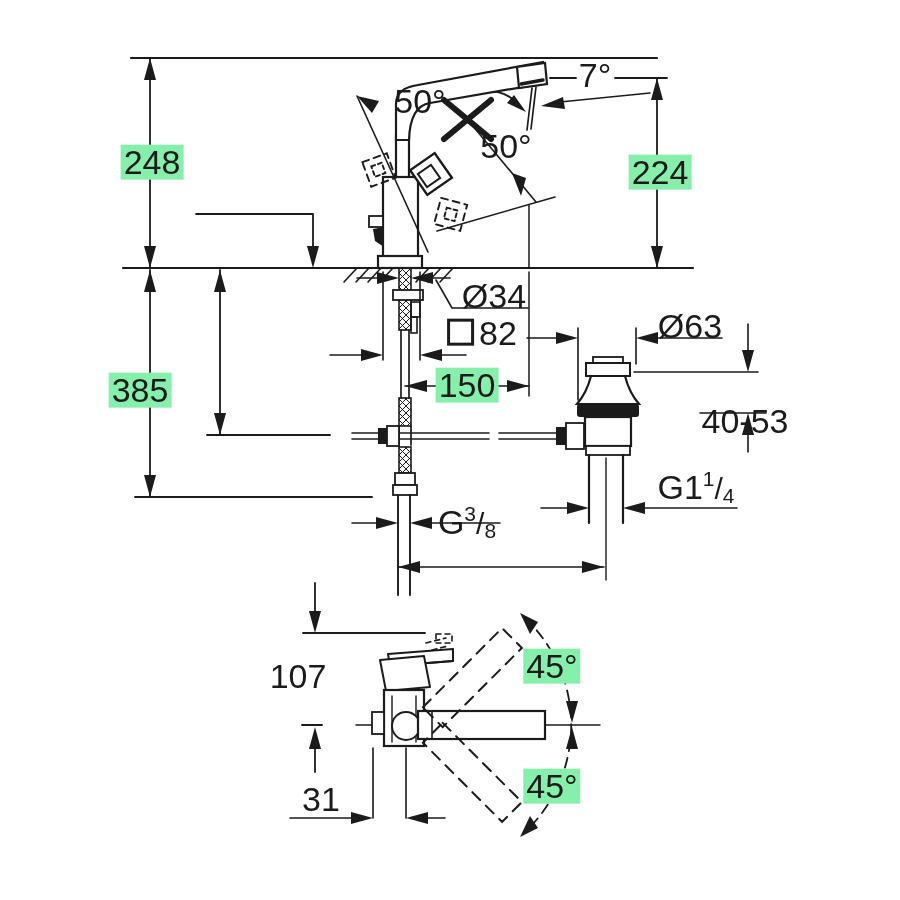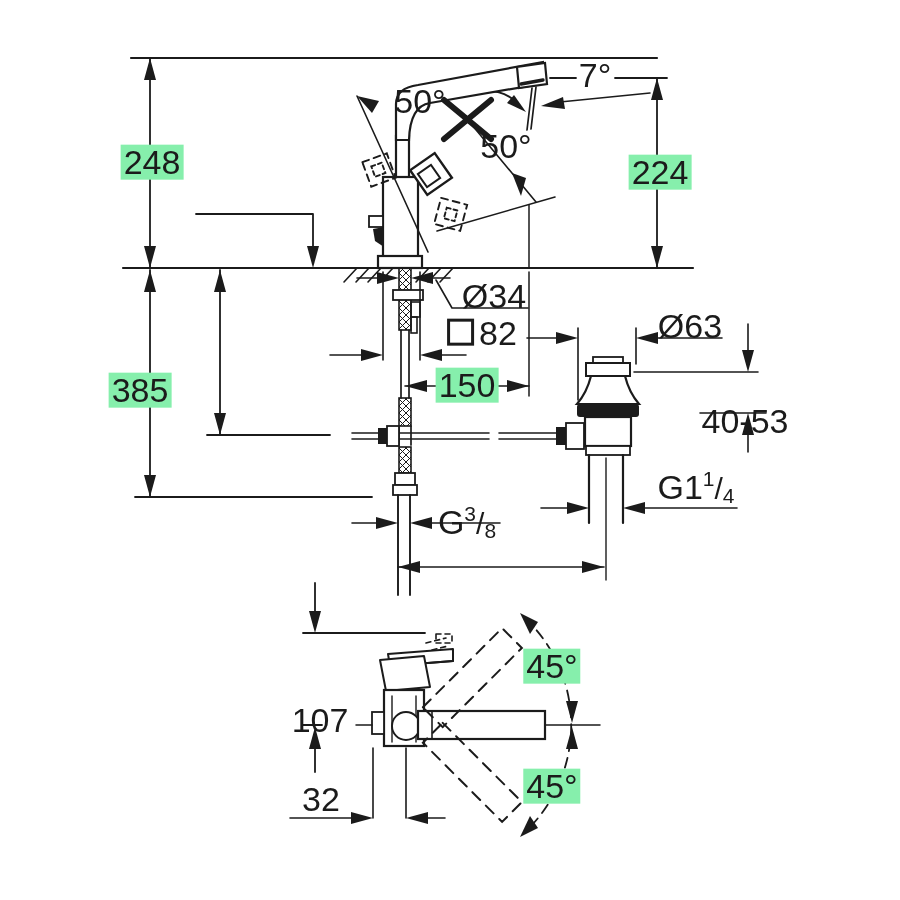--- a/index.html
+++ b/index.html
@@ -231,18 +231,18 @@
 <div class="lbl" style="left:595px;top:75px;">7°</div>
 <div class="lbl bg" style="left:660px;top:172px;">224</div>
 <div class="lbl" style="left:494px;top:296px;">Ø34</div>
 <div class="lbl" style="left:482px;top:333px;"><span class="sq"></span><span>82</span></div>
 <div class="lbl bg" style="left:467px;top:385px;">150</div>
 <div class="lbl" style="left:690px;top:326px;">Ø63</div>
 <div class="lbl bg" style="left:140px;top:390px;">385</div>
 <div class="lbl" style="left:745px;top:394px;margin-top:27px;">40-53</div>
 <div class="lbl" style="left:467px;top:522px;"><span>G</span><span class="gsup">3</span><span class="gsl">/</span><span class="gsub">8</span></div>
 <div class="lbl" style="left:696px;top:487px;"><span>G1</span><span class="gsup">1</span><span class="gsl">/</span><span class="gsub">4</span></div>
-<div class="lbl" style="left:320px;top:676px;margin-top:44px;">107</div>
+<div class="lbl" style="left:298px;top:676px;">107</div>
 <div class="lbl bg" style="left:552px;top:666px;">45°</div>
 <div class="lbl bg" style="left:552px;top:786px;">45°</div>
-<div class="lbl" style="left:321px;top:799px;">32</div>
+<div class="lbl" style="left:321px;top:799px;">31</div>
 
 </div>
 
 </body></html>

